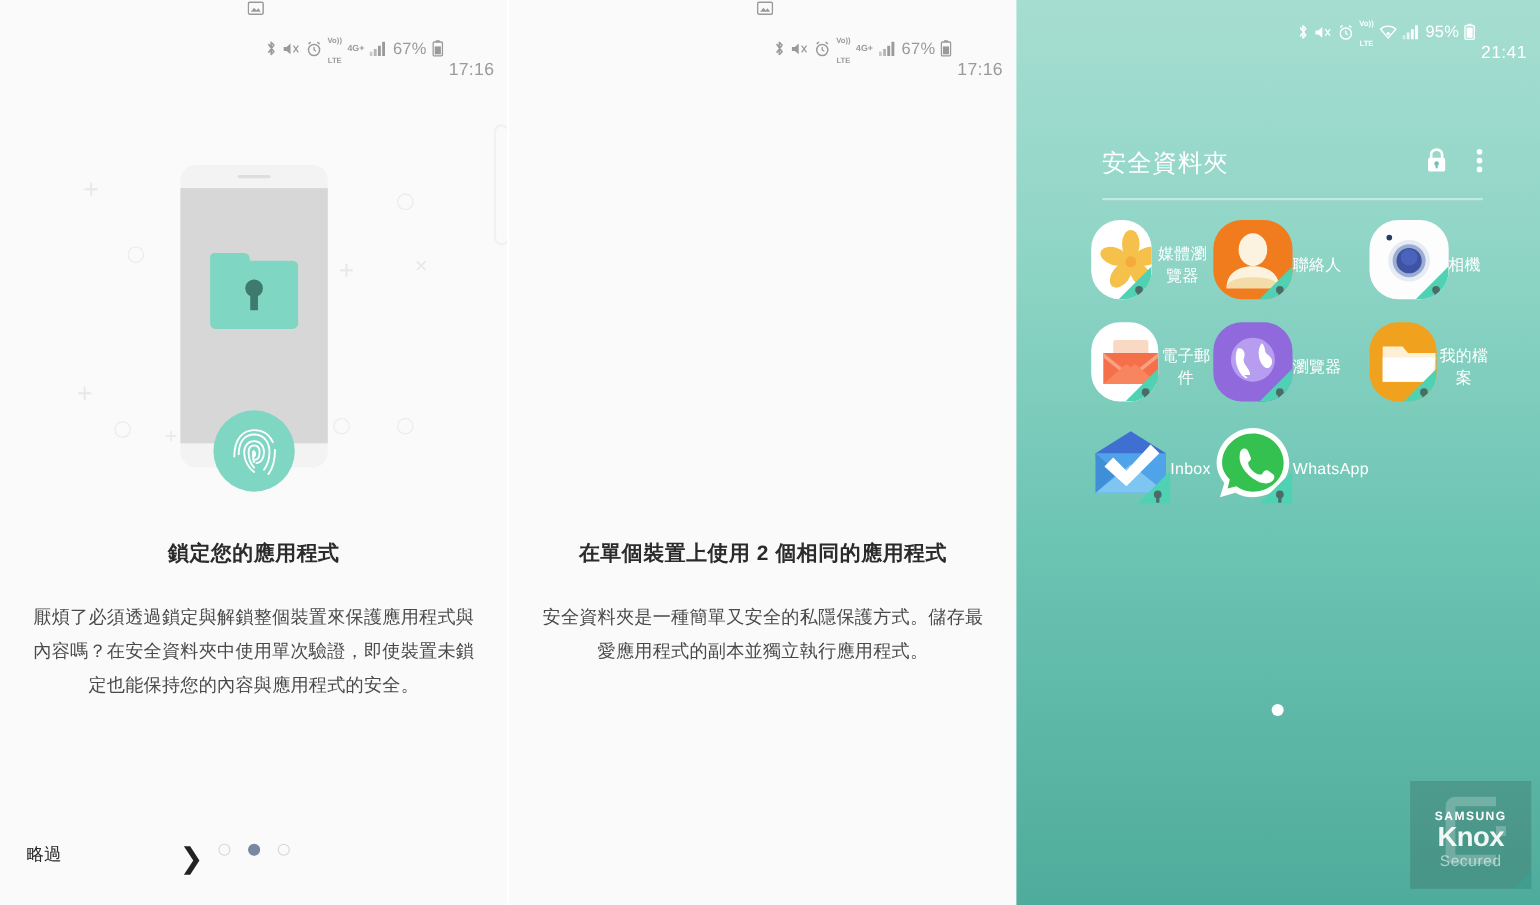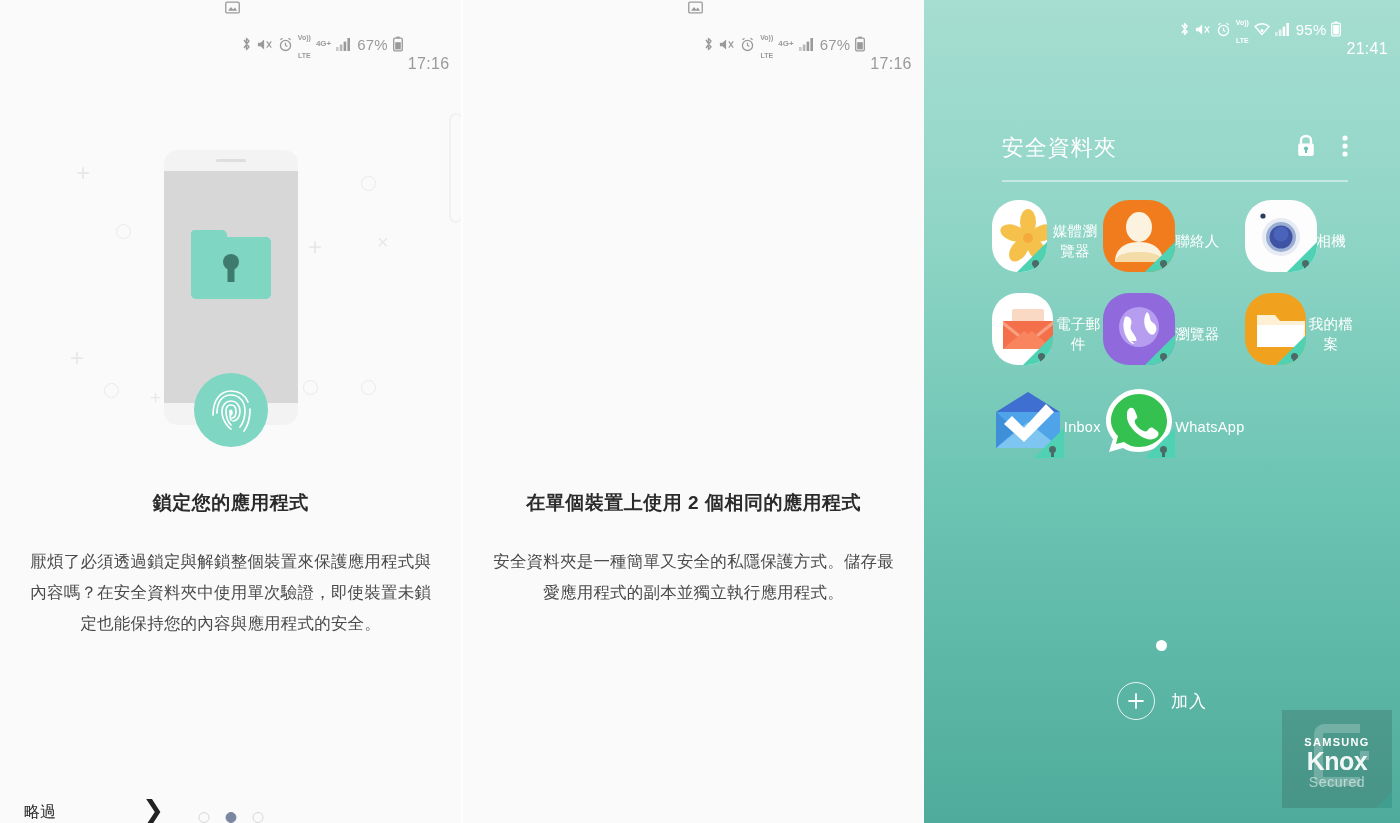--- a/index.html
+++ b/index.html
@@ -49,21 +49,21 @@
   .fingerprint { position:absolute; width:74px; height:74px; border-radius:50%;
     background:#7ed6c3; display:flex; align-items:center; justify-content:center; }
 
   
   .txtblock { position:absolute; left:0; right:0; top:490px; padding:0 24px; text-align:center; }
   .title { font-size:19px; font-weight:bold; color:#2b2b2b; letter-spacing:0.5px; }
   .body-txt { margin-top:30px; font-size:16.5px; line-height:31px; color:#4a4a4a; letter-spacing:0.2px; }
 
   
   .bottombar { position:absolute; left:0; right:0; bottom:0; height:56px;
-    display:flex; align-items:flex-end; padding:0 24px; }
+    display:flex; align-items:flex-start; padding:0 24px;gap:21px; }
   .bb-side { font-size:16px; color:#2b2b2b; min-width:70px; }
   .bb-side.right { text-align:right; }
   .dots { position:absolute; left:50%; transform:translateX(-50%);
     display:flex; gap:16px; align-items:center; }
   .dot { width:11px; height:11px; border-radius:50%; border:1.4px solid #d4d6da; background:transparent; }
   .dot.on { background:#7a87a2; border-color:#7a87a2; }
   .chev { font-size:26px; color:#222; line-height:1; font-weight:500; }
 
   
   .sf-header { position:absolute; left:78px; right:52px; top:120px; height:56px;
@@ -553,28 +553,20 @@
             </span>
         </div>
         <div class="applabel">WhatsApp</div>
       </div>
     </div>
 
     <div class="pagedots">
       <span class="pagedot"></span>
     </div>
 
-    <div class="addrow">
-      <span class="addcircle">
-        <svg width="20" height="20" viewBox="0 0 20 20">
-            <path d="M10 3 L10 17 M3 10 L17 10" stroke="#ffffff" stroke-width="1.8" stroke-linecap="round"></path>
-          </svg>
-      </span>
-      <span class="addlabel">加入</span>
-    </div>
 
     <div class="knox">
       <span class="knox-e"></span>
       <span class="knox-samsung">SAMSUNG</span>
       <span class="knox-knox">Knox</span>
       <span class="knox-sec">Secured</span>
       <span class="knox-corner"></span>
     </div>
   </div>
 

